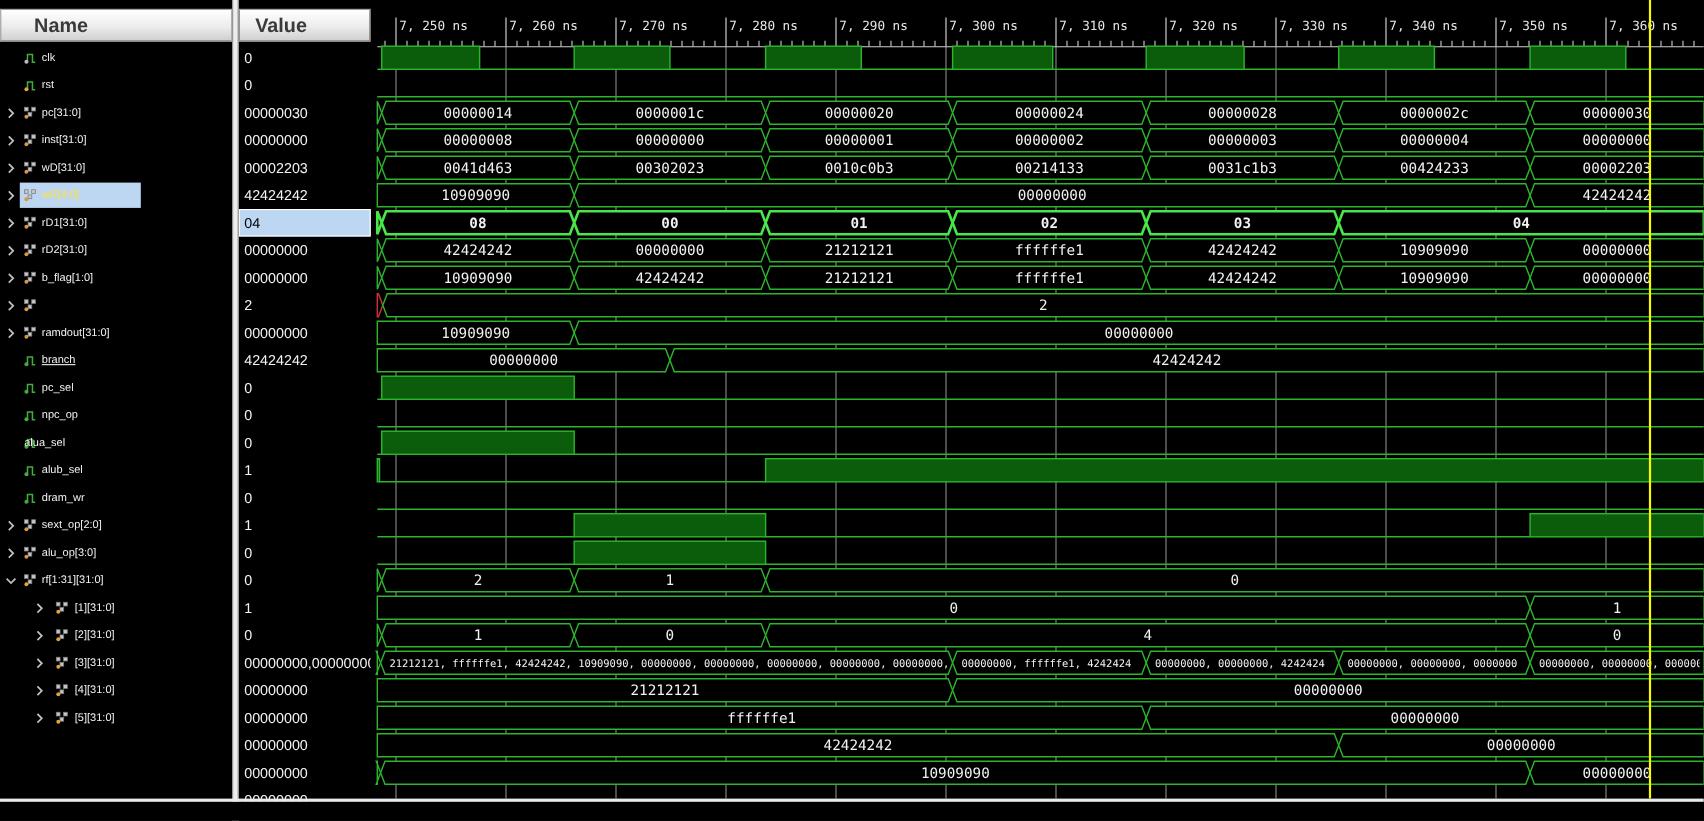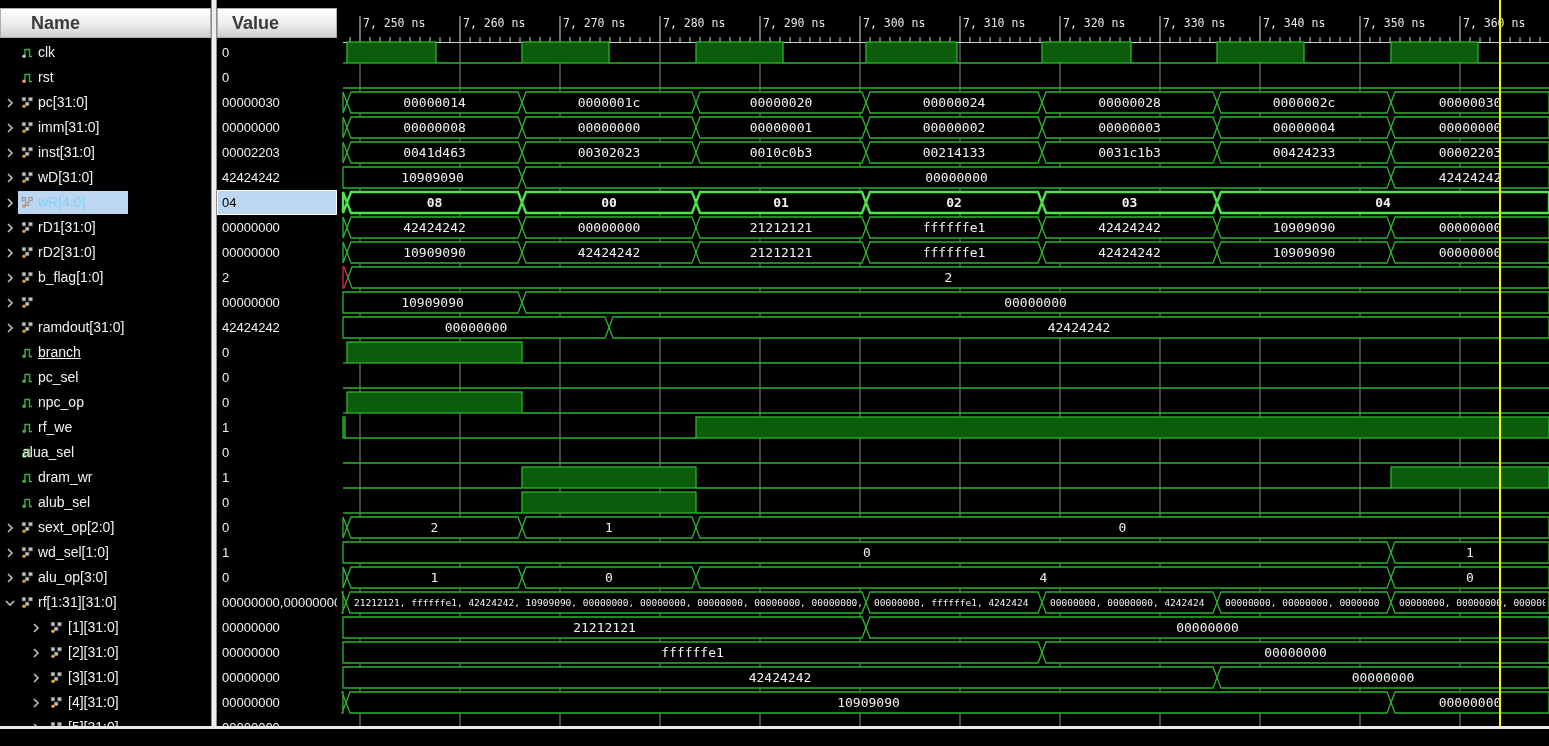--- a/index.html
+++ b/index.html
@@ -7,27 +7,27 @@
        font-family:"Liberation Sans",sans-serif;}
   .panel-header{position:absolute;top:8px;height:30px;box-sizing:border-box;
        background:linear-gradient(#ffffff,#ececec 55%,#cfcfcf);border:1px solid #aeaeae;
        color:#3a3a3a;font-weight:bold;font-size:18px;line-height:28px;z-index:2;}
   #name-header{left:0;width:211px;padding-left:30px;}
   #value-header{left:217px;width:120px;padding-left:14px;}
   #col-divider{position:absolute;left:211px;top:0;width:6px;height:746px;background:#ededed;
        border-left:1px solid #8f8f8f;border-right:1px solid #8f8f8f;box-sizing:border-box;z-index:3;}
   #names-col{position:absolute;left:0;top:40px;width:211px;z-index:1;}
   #values-col{position:absolute;left:217px;top:40px;width:120px;z-index:1;}
-  .srow{height:25px;position:relative;color:#f2f2f2;font-size:14px;line-height:25px;
+  .srow{height:25px;position:relative;color:#f2f2f2;font-size:10px;line-height:25px;
        white-space:nowrap;overflow:hidden;}
   .srow .nm{position:absolute;top:0;}
   .srow svg.icn{position:absolute;top:6px;}
   .srow svg.chev{position:absolute;top:7px;}
   .hl{position:absolute;left:18px;top:1px;height:23px;width:110px;background:#bdd7f2;}
-  .srow.sel .nm{color:#7dd3fc;position:absolute;}
+  .srow.sel .nm{color:#fde047;position:absolute;}
   .vrow{height:25px;color:#f2f2f2;font-size:13px;line-height:25px;padding-left:5px;
        white-space:nowrap;overflow:hidden;}
   .vrow.sel{background:#bdd7f2;color:#000;outline:1px solid #ffffff;outline-offset:-1px;}
   #wave-wrap{position:absolute;left:340px;top:0;width:1209px;height:746px;z-index:1;}
   #bottom-line{position:absolute;left:0;top:726px;width:1549px;height:3px;background:#e9e9e9;z-index:6;}
   #bottom-black{position:absolute;left:0;top:729px;width:1549px;height:17px;background:#000;z-index:6;}
   #top-strip{position:absolute;left:0;top:0;width:337px;height:8px;background:#000;z-index:2;}
   text{font-family:"DejaVu Sans Mono",monospace;}
 </style>
 </head>
@@ -68,32 +68,20 @@
       <div class="srow">
         <svg width="12" height="12" class="chev" style="left: 4px;">
           <polyline points="4,2 8,6 4,10" fill="none" stroke="#c0c0c0" stroke-width="1.6"></polyline>
         </svg>
         <svg width="13" height="13" class="icn" style="left: 21px;">
           <rect x="1.2" y="1.5" width="3.4" height="3.4" fill="#c7c7c7" stroke="#7d7d7d" stroke-width="0.7"></rect>
           <rect x="7.8" y="1.5" width="3.4" height="3.4" fill="#c7c7c7" stroke="#7d7d7d" stroke-width="0.7"></rect>
           <rect x="4.5" y="6.2" width="3.4" height="3.4" fill="#c7c7c7" stroke="#7d7d7d" stroke-width="0.7"></rect>
           <circle cx="3" cy="10.2" r="1.8" fill="#d89a3e"></circle>
         </svg>
-        <span class="nm" style="left: 38px;">imm[31:0]</span>
-      </div>
-      <div class="srow">
-        <svg width="12" height="12" class="chev" style="left: 4px;">
-          <polyline points="4,2 8,6 4,10" fill="none" stroke="#c0c0c0" stroke-width="1.6"></polyline>
-        </svg>
-        <svg width="13" height="13" class="icn" style="left: 21px;">
-          <rect x="1.2" y="1.5" width="3.4" height="3.4" fill="#c7c7c7" stroke="#7d7d7d" stroke-width="0.7"></rect>
-          <rect x="7.8" y="1.5" width="3.4" height="3.4" fill="#c7c7c7" stroke="#7d7d7d" stroke-width="0.7"></rect>
-          <rect x="4.5" y="6.2" width="3.4" height="3.4" fill="#c7c7c7" stroke="#7d7d7d" stroke-width="0.7"></rect>
-          <circle cx="3" cy="10.2" r="1.8" fill="#d89a3e"></circle>
-        </svg>
         <span class="nm" style="left: 38px;">inst[31:0]</span>
       </div>
       <div class="srow">
         <svg width="12" height="12" class="chev" style="left: 4px;">
           <polyline points="4,2 8,6 4,10" fill="none" stroke="#c0c0c0" stroke-width="1.6"></polyline>
         </svg>
         <svg width="13" height="13" class="icn" style="left: 21px;">
           <rect x="1.2" y="1.5" width="3.4" height="3.4" fill="#c7c7c7" stroke="#7d7d7d" stroke-width="0.7"></rect>
           <rect x="7.8" y="1.5" width="3.4" height="3.4" fill="#c7c7c7" stroke="#7d7d7d" stroke-width="0.7"></rect>
           <rect x="4.5" y="6.2" width="3.4" height="3.4" fill="#c7c7c7" stroke="#7d7d7d" stroke-width="0.7"></rect>
@@ -193,66 +181,47 @@
           <path d="M2 10.5 h2 V3.5 h4.5 V10.5 h2.5" fill="none" stroke="#3fae3f" stroke-width="1.4"></path>
           <circle cx="3" cy="10.2" r="1.8" fill="#3fae3f"></circle>
         </svg>
         <span class="nm" style="left: 38px;">npc_op</span>
       </div>
       <div class="srow">
         <svg width="13" height="13" class="icn" style="left: 21px;">
           <path d="M2 10.5 h2 V3.5 h4.5 V10.5 h2.5" fill="none" stroke="#3fae3f" stroke-width="1.4"></path>
           <circle cx="3" cy="10.2" r="1.8" fill="#3fae3f"></circle>
         </svg>
-        <span class="nm" style="left: 38px;">rf_we</span>
+        <span class="nm" style="left: 22px;">alua_sel</span>
       </div>
       <div class="srow">
         <svg width="13" height="13" class="icn" style="left: 21px;">
           <path d="M2 10.5 h2 V3.5 h4.5 V10.5 h2.5" fill="none" stroke="#3fae3f" stroke-width="1.4"></path>
           <circle cx="3" cy="10.2" r="1.8" fill="#3fae3f"></circle>
         </svg>
-        <span class="nm" style="left: 22px;">alua_sel</span>
+        <span class="nm" style="left: 38px;">alub_sel</span>
       </div>
       <div class="srow">
         <svg width="13" height="13" class="icn" style="left: 21px;">
           <path d="M2 10.5 h2 V3.5 h4.5 V10.5 h2.5" fill="none" stroke="#3fae3f" stroke-width="1.4"></path>
           <circle cx="3" cy="10.2" r="1.8" fill="#3fae3f"></circle>
         </svg>
         <span class="nm" style="left: 38px;">dram_wr</span>
       </div>
       <div class="srow">
-        <svg width="13" height="13" class="icn" style="left: 21px;">
-          <path d="M2 10.5 h2 V3.5 h4.5 V10.5 h2.5" fill="none" stroke="#3fae3f" stroke-width="1.4"></path>
-          <circle cx="3" cy="10.2" r="1.8" fill="#3fae3f"></circle>
-        </svg>
-        <span class="nm" style="left: 38px;">alub_sel</span>
-      </div>
-      <div class="srow">
         <svg width="12" height="12" class="chev" style="left: 4px;">
           <polyline points="4,2 8,6 4,10" fill="none" stroke="#c0c0c0" stroke-width="1.6"></polyline>
         </svg>
         <svg width="13" height="13" class="icn" style="left: 21px;">
           <rect x="1.2" y="1.5" width="3.4" height="3.4" fill="#c7c7c7" stroke="#7d7d7d" stroke-width="0.7"></rect>
           <rect x="7.8" y="1.5" width="3.4" height="3.4" fill="#c7c7c7" stroke="#7d7d7d" stroke-width="0.7"></rect>
           <rect x="4.5" y="6.2" width="3.4" height="3.4" fill="#c7c7c7" stroke="#7d7d7d" stroke-width="0.7"></rect>
           <circle cx="3" cy="10.2" r="1.8" fill="#d89a3e"></circle>
         </svg>
         <span class="nm" style="left: 38px;">sext_op[2:0]</span>
-      </div>
-      <div class="srow">
-        <svg width="12" height="12" class="chev" style="left: 4px;">
-          <polyline points="4,2 8,6 4,10" fill="none" stroke="#c0c0c0" stroke-width="1.6"></polyline>
-        </svg>
-        <svg width="13" height="13" class="icn" style="left: 21px;">
-          <rect x="1.2" y="1.5" width="3.4" height="3.4" fill="#c7c7c7" stroke="#7d7d7d" stroke-width="0.7"></rect>
-          <rect x="7.8" y="1.5" width="3.4" height="3.4" fill="#c7c7c7" stroke="#7d7d7d" stroke-width="0.7"></rect>
-          <rect x="4.5" y="6.2" width="3.4" height="3.4" fill="#c7c7c7" stroke="#7d7d7d" stroke-width="0.7"></rect>
-          <circle cx="3" cy="10.2" r="1.8" fill="#d89a3e"></circle>
-        </svg>
-        <span class="nm" style="left: 38px;">wd_sel[1:0]</span>
       </div>
       <div class="srow">
         <svg width="12" height="12" class="chev" style="left: 4px;">
           <polyline points="4,2 8,6 4,10" fill="none" stroke="#c0c0c0" stroke-width="1.6"></polyline>
         </svg>
         <svg width="13" height="13" class="icn" style="left: 21px;">
           <rect x="1.2" y="1.5" width="3.4" height="3.4" fill="#c7c7c7" stroke="#7d7d7d" stroke-width="0.7"></rect>
           <rect x="7.8" y="1.5" width="3.4" height="3.4" fill="#c7c7c7" stroke="#7d7d7d" stroke-width="0.7"></rect>
           <rect x="4.5" y="6.2" width="3.4" height="3.4" fill="#c7c7c7" stroke="#7d7d7d" stroke-width="0.7"></rect>
           <circle cx="3" cy="10.2" r="1.8" fill="#d89a3e"></circle>

